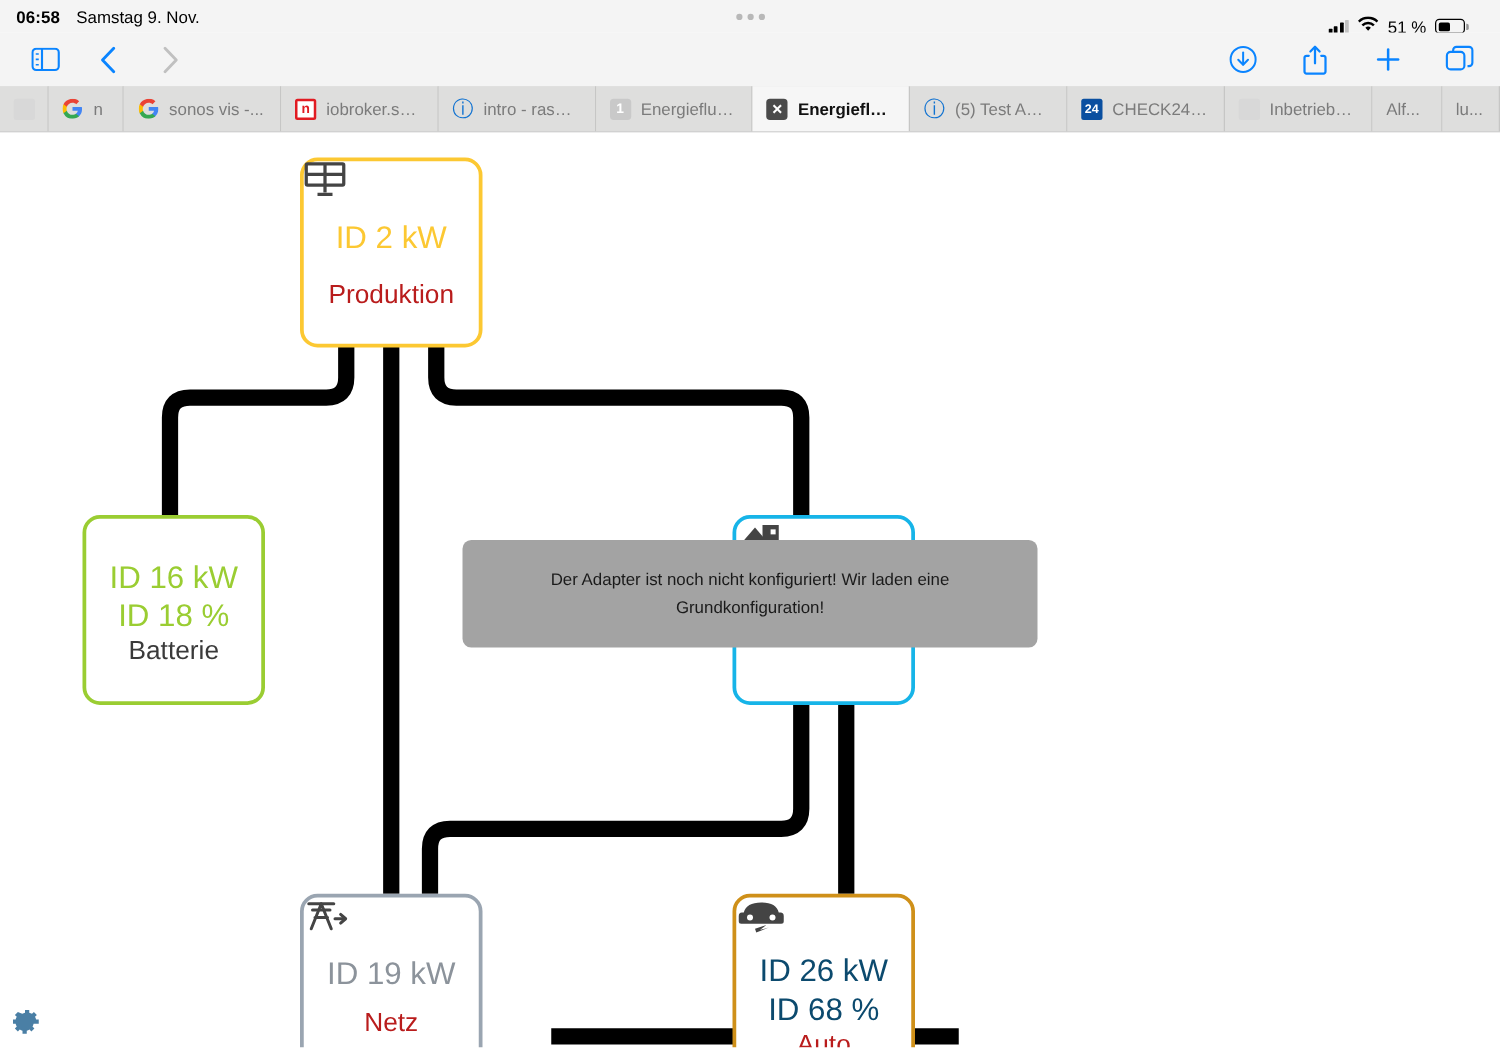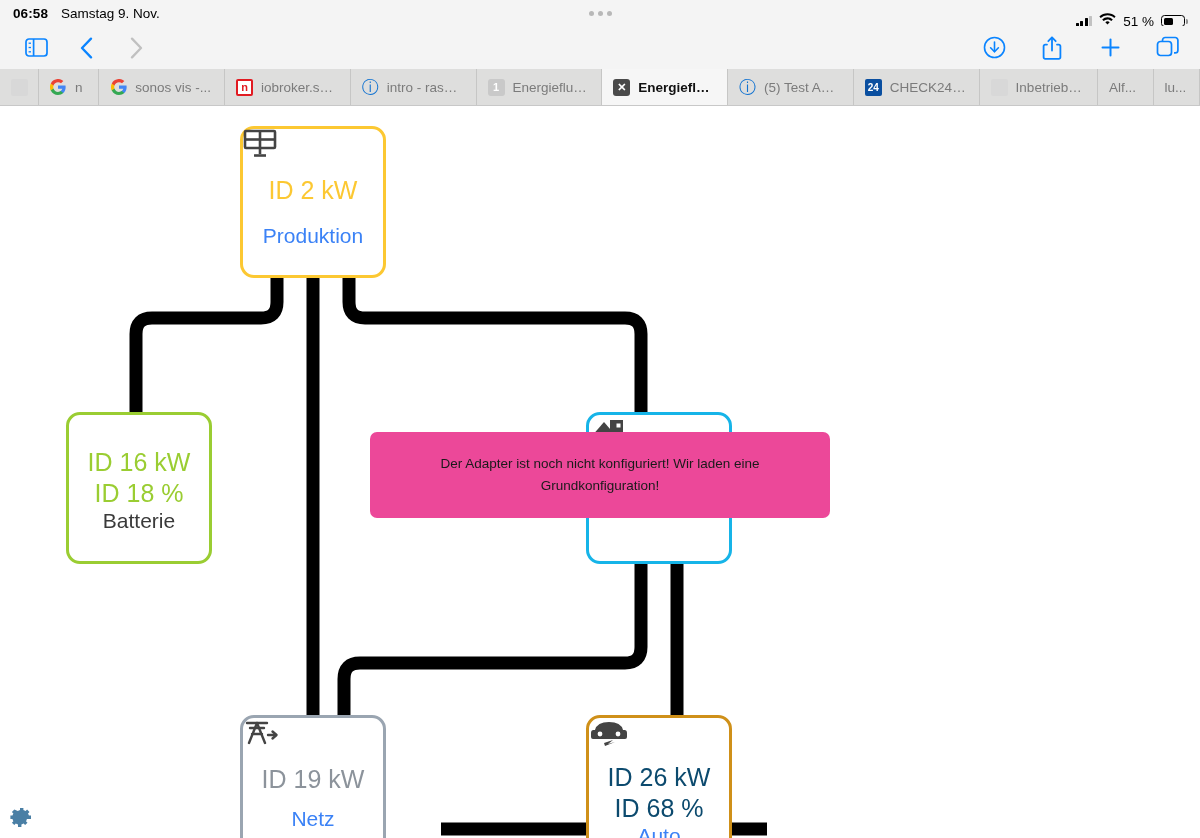--- a/index.html
+++ b/index.html
@@ -15,21 +15,21 @@
   .statusbar {
     position: absolute; top: 0; left: 0; width: 1200px; height: 26px;
     background: #f4f4f4;
     display: flex; align-items: center;
     font-size: 13.5px; color: #000; font-weight: 600;
   }
   .sb-left { display: flex; align-items: center; gap: 13px; padding-left: 13px; }
   .sb-center { position: absolute; left: 0; right: 0; display: flex; justify-content: center; pointer-events: none; }
   .sb-dots { display: flex; gap: 4px; align-items: center; }
   .sb-dots i { width: 5px; height: 5px; border-radius: 50%; background: #b8b8b8; display: block; }
-  .sb-right { position: absolute; right: 12px; display: flex; align-items: center; gap: 7px; margin-top: 16px; }
+  .sb-right { position: absolute; right: 25px; display: flex; align-items: center; gap: 7px; margin-top: 16px; }
   .sb-time { letter-spacing: .1px; }
   .sb-date { font-weight: 500; }
   .bars { display: flex; align-items: flex-end; gap: 1.5px; height: 11px; }
   .bars i { width: 3px; background: #000; display: block; border-radius: .5px; }
   .bars i:nth-child(1) { height: 4px; }
   .bars i:nth-child(2) { height: 6px; }
   .bars i:nth-child(3) { height: 8.5px; }
   .bars i:nth-child(4) { height: 11px; background: #c2c2c2; }
   .batt { display: flex; align-items: center; }
   .batt-body {
@@ -94,21 +94,21 @@
   .flow svg { position: absolute; top: 0; left: 0; }
 
   .node {
     position: absolute; background: #fff; border-radius: 14px;
     display: flex; flex-direction: column; align-items: center;
     justify-content: flex-start; padding-top: 10px;
     z-index: 5; cursor: pointer;
   }
   .node .ico { height: 36px; display: flex; align-items: center; justify-content: center; color: #444; }
   .node .val { font-size: 25px; line-height: 31px; font-weight: 400; }
-  .node .name { font-size: 21px; color: #3b82f6; }
+  .node .name { font-size: 21px; color: #b91c1c; }
 
   #node-produktion { left: 240px; top: 20px;  width: 146px; height: 152px; border: 3px solid #fcc832; }
   #node-produktion .val { color: #fcc832; }
   #node-produktion .name { margin-top: 18px; }
 
   #node-batterie  { left: 66px;  top: 306px; width: 146px; height: 152px; border: 3px solid #9acd32; }
   #node-batterie .val { color: #9acd32; }
   #node-batterie .name { color: #3a3a3a; }
 
   #node-verbrauch { left: 586px; top: 306px; width: 146px; height: 152px; border: 3px solid #16b4e8; }
@@ -117,21 +117,21 @@
 
   #node-netz      { left: 240px; top: 609px; width: 146px; height: 152px; border: 3px solid #9aa5b1; }
   #node-netz .val { color: #8c939b; }
   #node-netz .name { margin-top: 12px; }
 
   #node-auto      { left: 586px; top: 609px; width: 146px; height: 152px; border: 3px solid #cf9019; }
   #node-auto .val { color: #0c4a6e; }
 
   .toast {
     position: absolute; left: 370px; top: 326px; width: 460px; height: 86px;
-    background: #ec4899; border-radius: 7px; z-index: 20;
+    background: #a3a3a3; border-radius: 7px; z-index: 20;
     display: flex; flex-direction: column; align-items: center; justify-content: center;
     color: #1a1a1a; font-size: 13.5px; line-height: 22px; text-align: center;
     padding: 0 14px;
   }
 
   .gear { position: absolute; left: 6px; bottom: 6px; width: 28px; height: 28px; color: #4a7fa5; cursor: pointer; z-index: 30; }
 </style>
 </head>
 <body>
 

